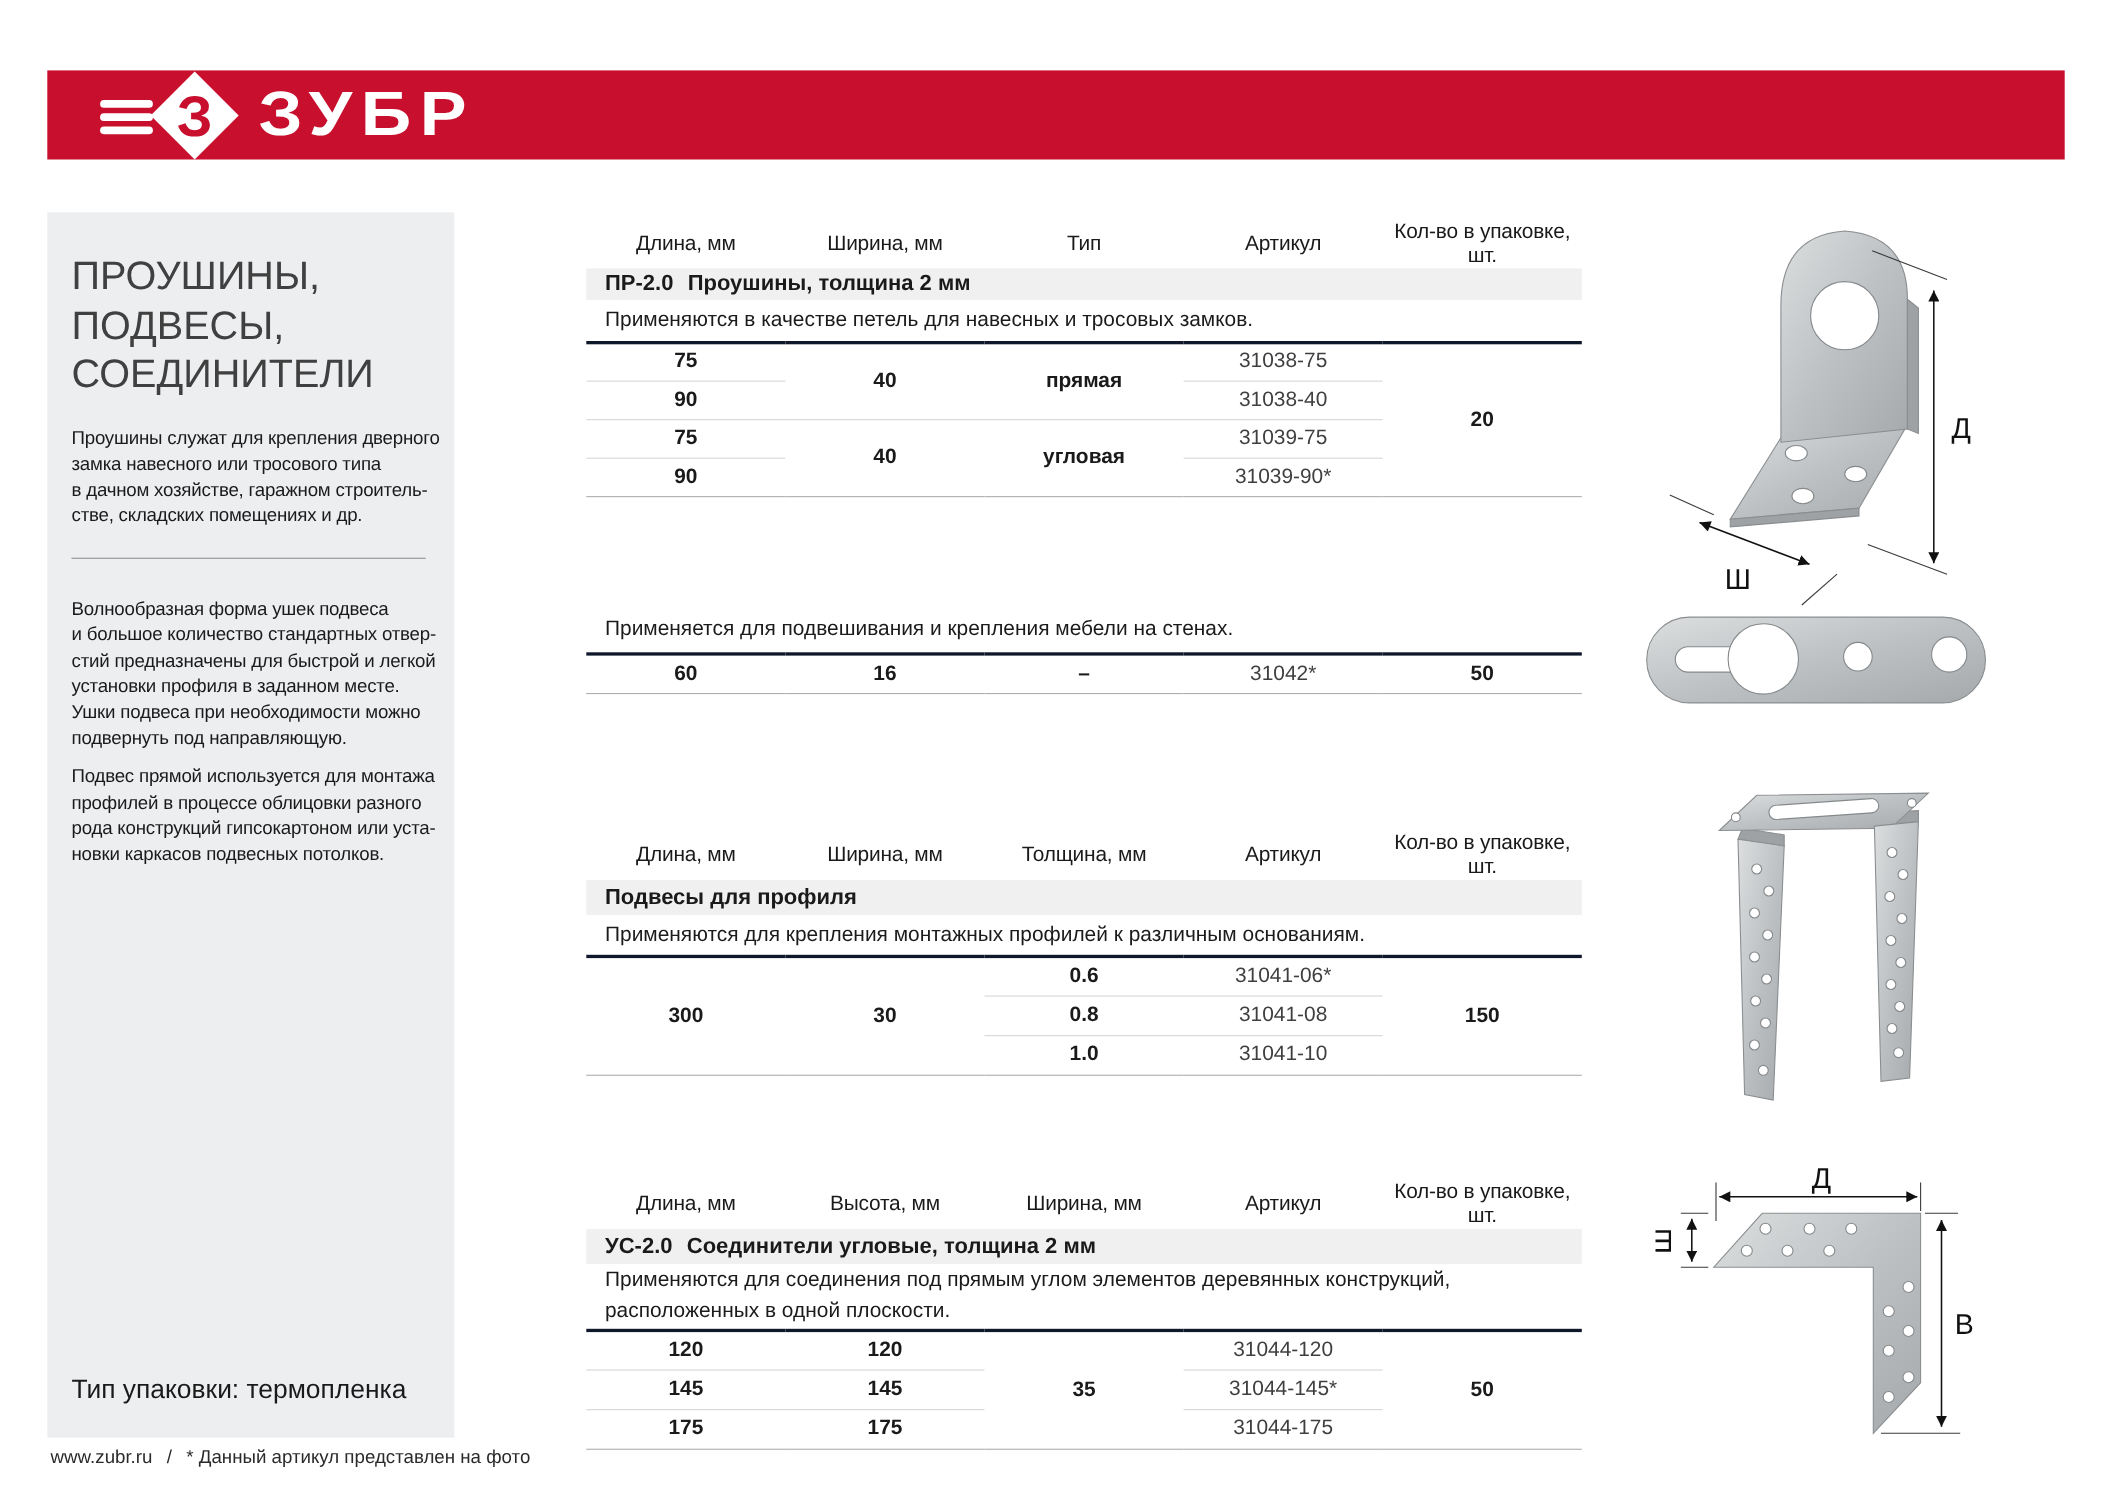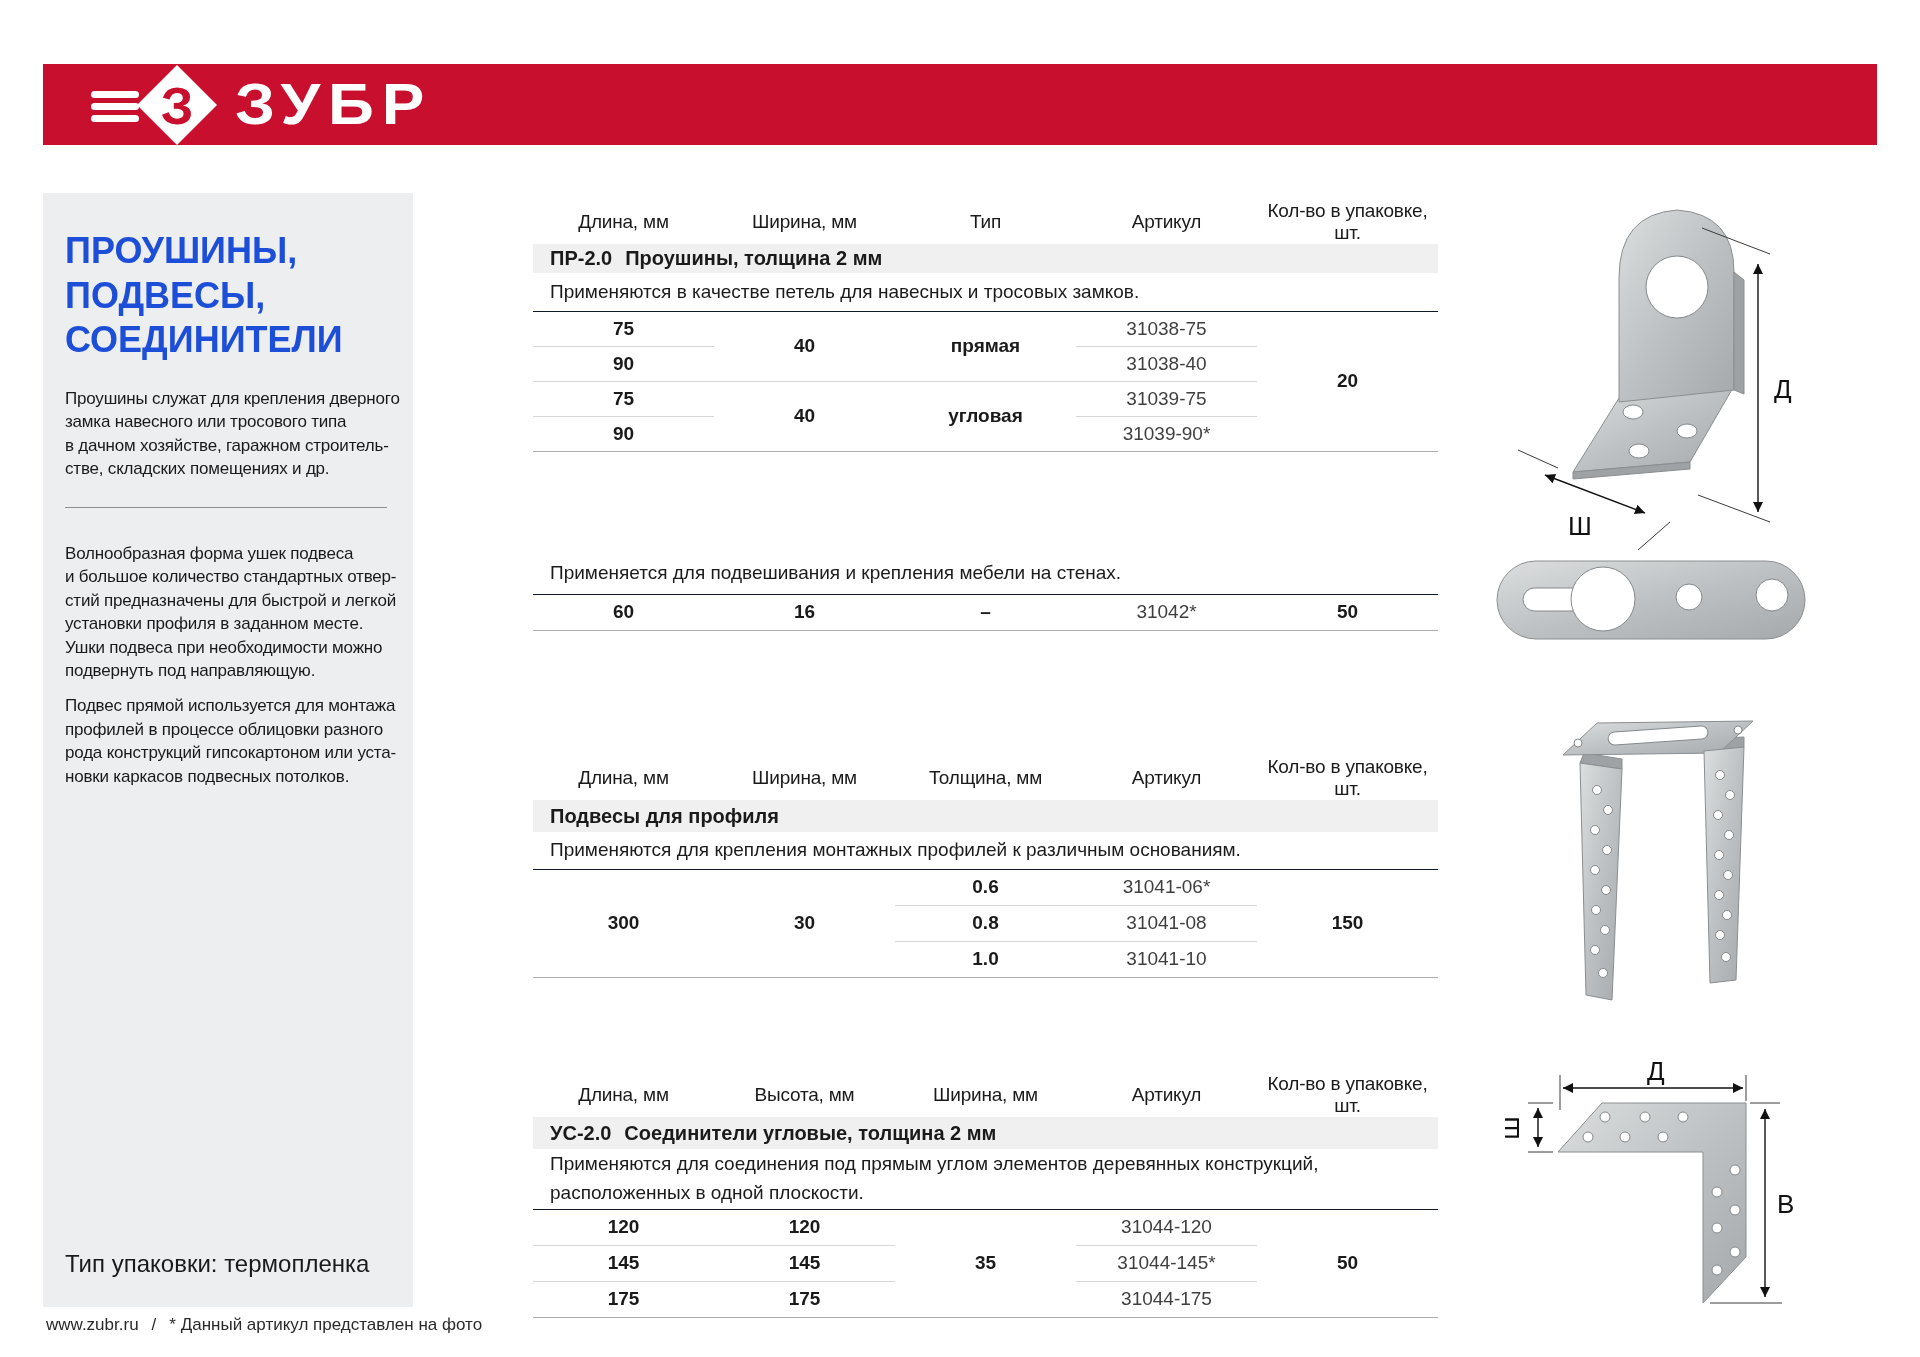--- a/index.html
+++ b/index.html
@@ -16,21 +16,21 @@
     color:#fff;font-size:57px;font-weight:bold;letter-spacing:7px;
     transform:scaleX(1.12);transform-origin:left center;line-height:1;
   }
   .sidebar{
     position:absolute;left:43px;top:193px;width:370px;height:1114px;
     background:var(--sidebar-bg,#edeef0);box-sizing:border-box;
     padding:36px 8px 0 22px;
   }
   .sidebar h1{
     font-size:36px;line-height:1.24;margin:0 0 24px 0;
-    white-space:pre-line;font-weight:bold;color:#1d4ed8;
+    white-space:pre-line;font-weight:normal;color:#404040;
   }
   .sidebar p{font-size:17px;line-height:1.38;margin:0 0 12px 0;white-space:pre-line;letter-spacing:-0.2px}
   .divider{height:1px;background:#8f8f8f;margin:26px 0 34px 0;width:322px}
   .packaging{position:absolute;left:22px;right:10px;bottom:22px}
   .pack-type{font-size:24px;margin-bottom:7px}
   .pack-note{font-size:14px;letter-spacing:-0.2px}
   .footer{position:absolute;left:46px;top:1315px;font-size:17px;color:#2a2a2a}
   .footer .sep{margin:0 13px}
 
   .tbl{position:absolute;left:533px;width:905px}
@@ -41,21 +41,21 @@
   tr.section{height:32px}
   .t1 tr.section{height:29px}
   tr.section td{
     background:var(--section-bar-bg,#f0f0f1);text-align:left;padding-left:17px;
     font-size:20px;font-weight:bold;
   }
   tr.section .code{margin-right:13px}
   tr.section .code:empty{margin:0}
   tr.desc td{
     text-align:left;padding-left:17px;font-size:19px;line-height:1.5;
-    border-bottom:1px solid #0f172a;white-space:pre-line;color:#1b1b1b;
+    border-bottom:3px solid #0f172a;white-space:pre-line;color:#1b1b1b;
   }
   .t1 tr.desc{height:38px}.t2 tr.desc{height:42px}.t3 tr.desc{height:37px}.t4 tr.desc{height:60px}
   tr.data{height:35px}
   .t2 tr.data,.t3 tr.data,.t4 tr.data{height:36px}
   td.num{font-weight:bold}
   td.art{color:#3f3f3f}
   .bb{border-bottom:1px solid #d6d6d6}
   .bbd{border-bottom:1px solid #adadad}
   .t1{top:200px}.t2{top:552px}.t3{top:756px}.t4{top:1073px}
 

